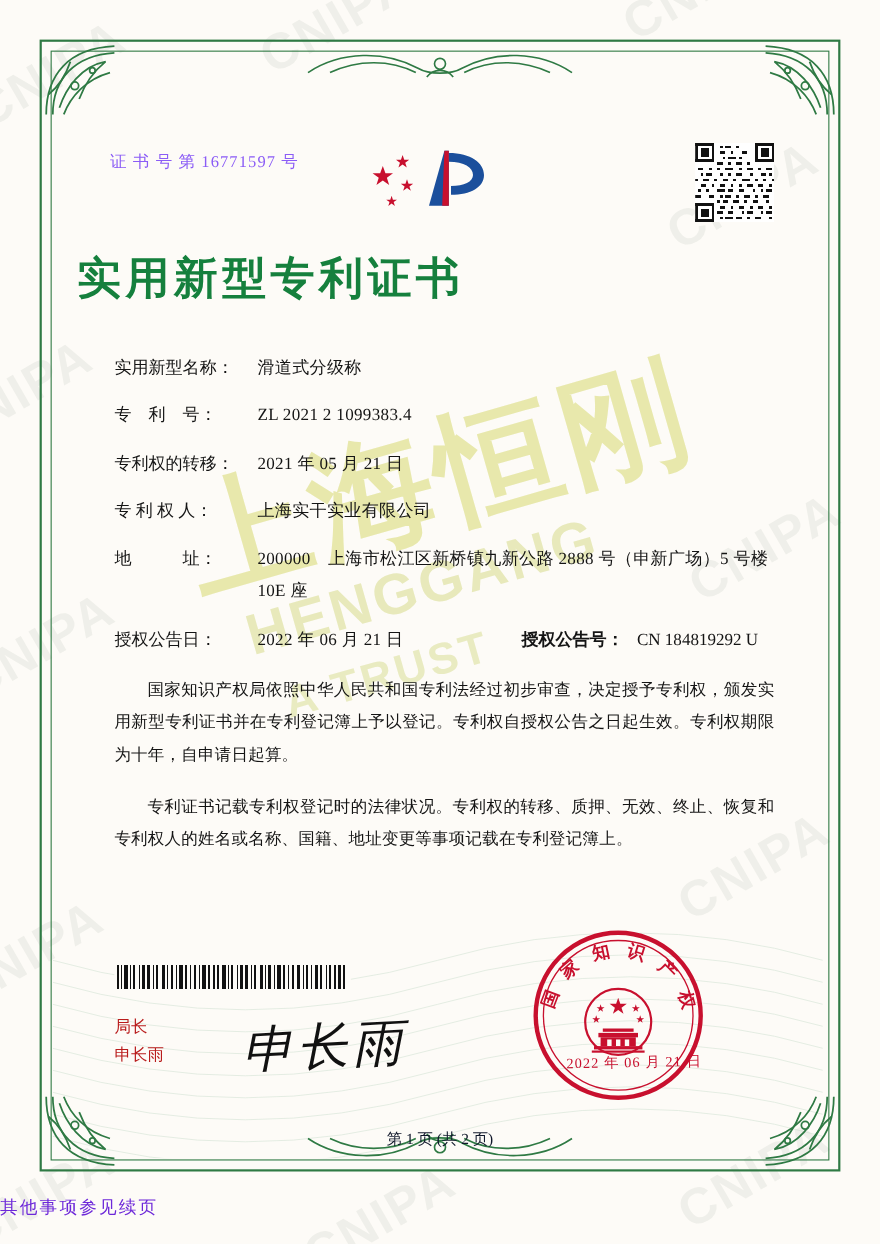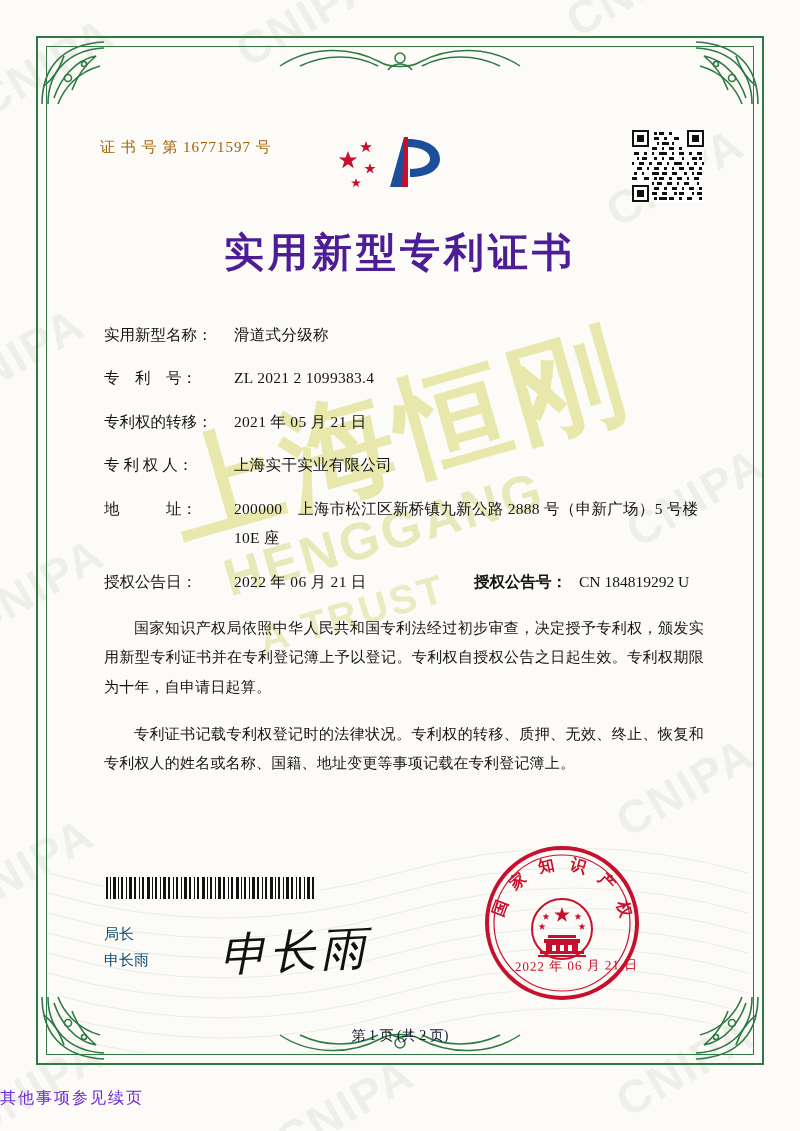--- a/index.html
+++ b/index.html
@@ -117,21 +117,21 @@
   .content {
     position: absolute;
     left: 70px; top: 70px; right: 70px; bottom: 100px;
     z-index: 6;
   }
   .cert-no {
     position: absolute;
     left: 30px;
     top: 68px;
     font-size: 15px;
-    color: #a16207;
+    color: #8b5cf6;
     letter-spacing: 1px;
     font-family: "Liberation Serif", serif;
   }
   .qr {
     position: absolute;
     right: 26px;
     top: 60px;
     width: 72px;
     height: 72px;
   }
@@ -141,25 +141,24 @@
     top: 55px;
     transform: translateX(-50%);
     width: 140px;
     height: 80px;
   }
   .title {
     position: absolute;
     top: 155px;
     left: 0;
     right: 0;
-    text-align: center;
     font-size: 40px;
     font-weight: bold;
     letter-spacing: 4px;
-    color: #4c1d95;
+    color: #15803d;
     font-family: "Liberation Serif", "DejaVu Serif", serif;
   }
   .fields {
     position: absolute;
     top: 250px;
     left: 34px;
     right: 26px;
     font-size: 15.5px;
     color: #141414;
     line-height: 1.9;
@@ -209,21 +208,21 @@
     bottom: 132px;
     height: 22px;
     width: 215px;
   }
   .sig-block {
     position: absolute;
     left: 34px;
     bottom: 58px;
     font-size: 15px;
     line-height: 1.7;
-    color: #0c4a6e;
+    color: #b91c1c;
   }
   .signature {
     position: absolute;
     left: 150px;
     bottom: 48px;
     font-family: "Liberation Serif", serif;
     font-size: 46px;
     font-style: italic;
     color: #111;
     letter-spacing: 4px;

